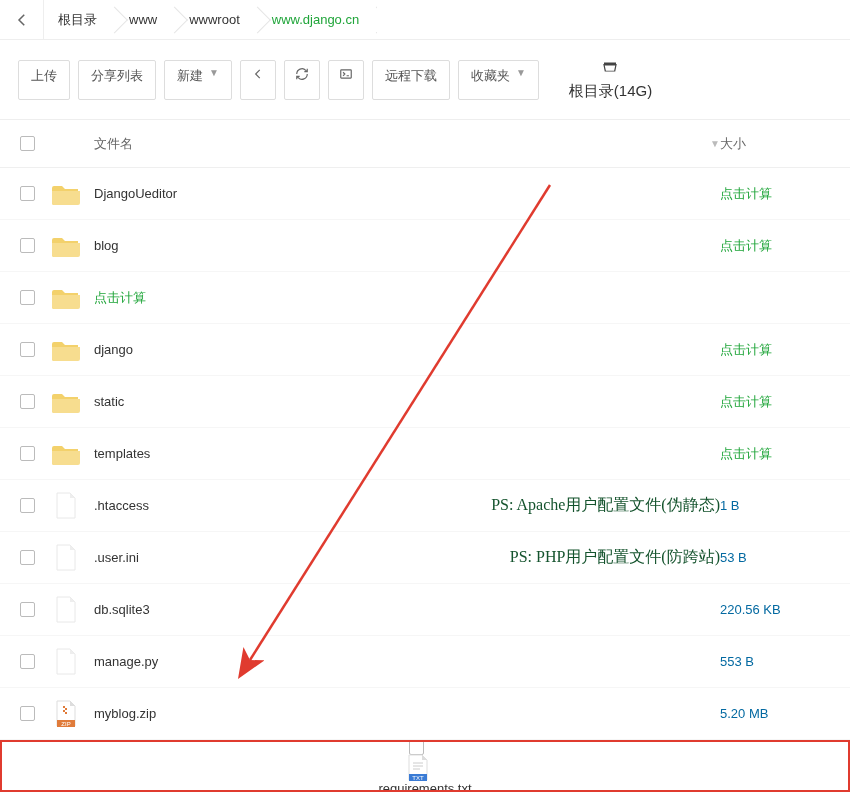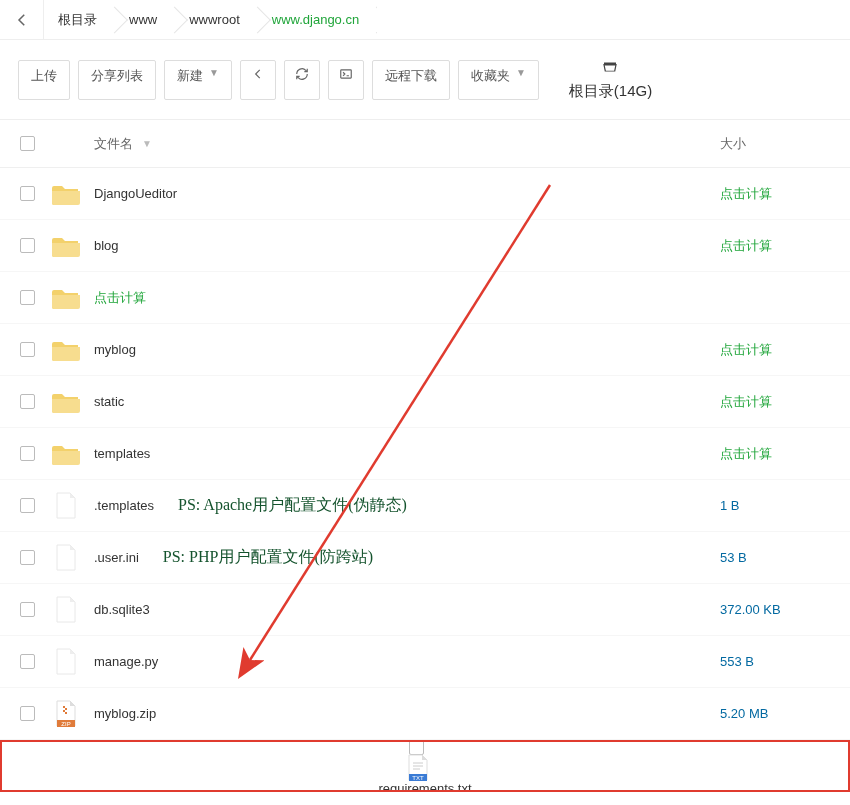--- a/index.html
+++ b/index.html
@@ -36,21 +36,21 @@
   .btn .caret { font-size:10px; color:#999; margin-left:2px;}
   .btn.icon-only { padding:6px 9px; width:36px; justify-content:center;}
   .root-label { display:flex; align-items:center; gap:6px; margin-left:22px; font-size:15px; color:#333;flex-direction:column;}
   .root-label svg { width:20px; height:18px; fill:#444;}
 
   
   .table { width:100%; }
   .thead { display:flex; align-items:center; height:48px; padding:0 20px; border-bottom:1px solid #efefef; color:#666;}
   .col-check { width:32px; display:flex; align-items:center;}
   .col-icon { width:42px; }
-  .col-name { flex:1; display:flex; align-items:center; gap:6px;}
+  .col-name { flex:1; display:flex; align-items:center; gap:6px;justify-content:space-between;}
   .col-size { width:110px; text-align:left; color:#666;}
   .sort-caret { font-size:10px; color:#bbb; margin-left:3px;}
 
   .row { display:flex; align-items:center; height:52px; padding:0 20px; border-bottom:1px solid #f6f6f6;}
   .checkbox {
     width:15px; height:15px; border:1px solid #bbb; border-radius:2px;
     display:inline-block; cursor:pointer; background:#fff;
   }
   .ficon { width:28px; height:26px; display:flex; align-items:center; justify-content:center;}
   .fname { color:#333; }
@@ -193,21 +193,21 @@
           </div>
           <div class="col-icon">
             <span class="ficon">
               <svg width="28" height="24" viewBox="0 0 28 24">
                 <path fill="#f3d16b" d="M2 4h8l3 3h13v14a2 2 0 0 1-2 2H2a2 2 0 0 1-2-2V6a2 2 0 0 1 2-2z"></path>
                 <path fill="#f7dd8f" d="M0 9h28v12a2 2 0 0 1-2 2H2a2 2 0 0 1-2-2V9z"></path>
               </svg>
             </span>
           </div>
           <div class="col-name">
-            <span class="fname">myblog</span>
+            <span class="fname">django</span>
           </div>
           <div class="col-size"><span class="size-link">点击计算</span></div>
         </div>
         <div class="row">
           <div class="col-check">
             <span class="checkbox"></span>
           </div>
           <div class="col-icon">
             <span class="ficon">
               <svg width="28" height="24" viewBox="0 0 28 24">
@@ -244,21 +244,21 @@
           </div>
           <div class="col-icon">
             <span class="ficon">
               <svg width="24" height="28" viewBox="0 0 24 28">
                 <path fill="#fff" stroke="#e8e8e8" d="M3 1h13l5 5v20H3z"></path>
                 <path fill="#eee" d="M16 1v5h5z"></path>
               </svg>
             </span>
           </div>
           <div class="col-name">
-            <span class="fname">.templates</span>
+            <span class="fname">.htaccess</span>
             <span class="fhint">PS: Apache用户配置文件(伪静态)</span>
           </div>
           <div class="col-size"><span class="size-text">1 B</span></div>
         </div>
         <div class="row">
           <div class="col-check">
             <span class="checkbox"></span>
           </div>
           <div class="col-icon">
             <span class="ficon">
@@ -282,21 +282,21 @@
             <span class="ficon">
               <svg width="24" height="28" viewBox="0 0 24 28">
                 <path fill="#fff" stroke="#e8e8e8" d="M3 1h13l5 5v20H3z"></path>
                 <path fill="#eee" d="M16 1v5h5z"></path>
               </svg>
             </span>
           </div>
           <div class="col-name">
             <span class="fname">db.sqlite3</span>
           </div>
-          <div class="col-size"><span class="size-text">372.00 KB</span></div>
+          <div class="col-size"><span class="size-text">220.56 KB</span></div>
         </div>
         <div class="row">
           <div class="col-check">
             <span class="checkbox"></span>
           </div>
           <div class="col-icon">
             <span class="ficon">
               <svg width="24" height="28" viewBox="0 0 24 28">
                 <path fill="#fff" stroke="#e8e8e8" d="M3 1h13l5 5v20H3z"></path>
                 <path fill="#eee" d="M16 1v5h5z"></path>

